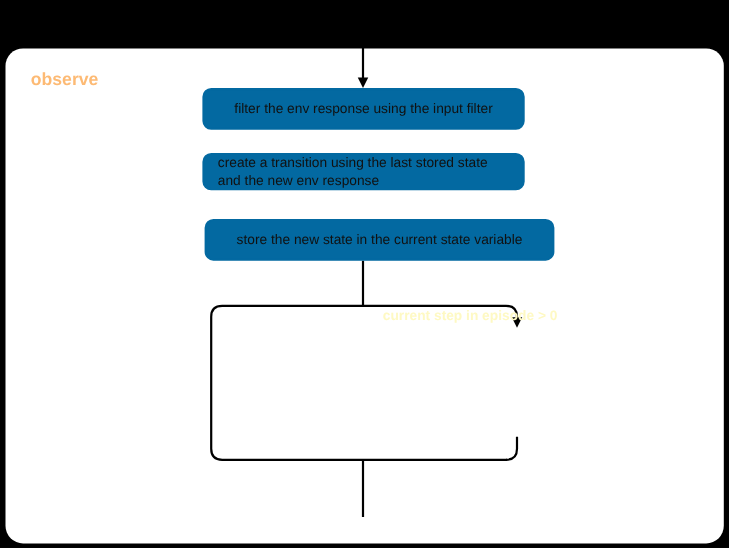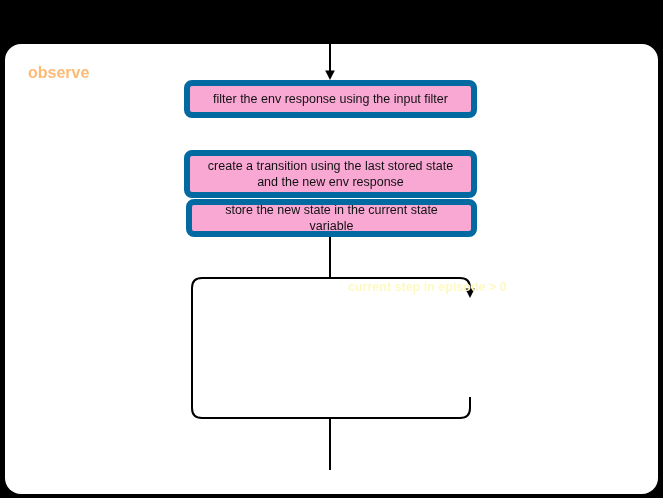--- a/index.html
+++ b/index.html
@@ -39,35 +39,34 @@
     top: 0;
     width: 663px;
     height: 498px;
     z-index: 2;
     pointer-events: none;
   }
   .node {
     position: absolute;
     z-index: 3;
     box-sizing: border-box;
-    background: #f9a8d4;
-    border: 6px solid #0369a1;
+    background: #0369a1;
+    border: 2px solid #0369a1;
     border-radius: 8px;
     display: flex;
     align-items: center;
     justify-content: center;
-    text-align: center;
     font-size: 12.5px;
     line-height: 1.3;
     color: #111111;
     padding: 2px 12px;
   }
   .node-filter          { left: 184px; top:  80px; width: 293px; height: 38px; }
-  .node-create          { left: 184px; top: 150px; width: 293px; height: 48px; }
-  .node-store-state     { left: 186px; top: 199px; width: 291px; height: 38px; }
+  .node-create          { left: 184px; top: 139px; width: 293px; height: 34px; }
+  .node-store-state     { left: 186px; top: 199px; width: 318px; height: 38px; }
   .node-add-reward      { left: 349px; top: 298px; width: 244px; height: 38px; }
   .node-store-transition{ left: 349px; top: 359px; width: 244px; height: 38px; }
   .branch-label {
     position: absolute;
     left: 348px;
     top: 251px;
     z-index: 3;
     font-size: 12.5px;
     font-weight: bold;
     color: #fef9c3;

